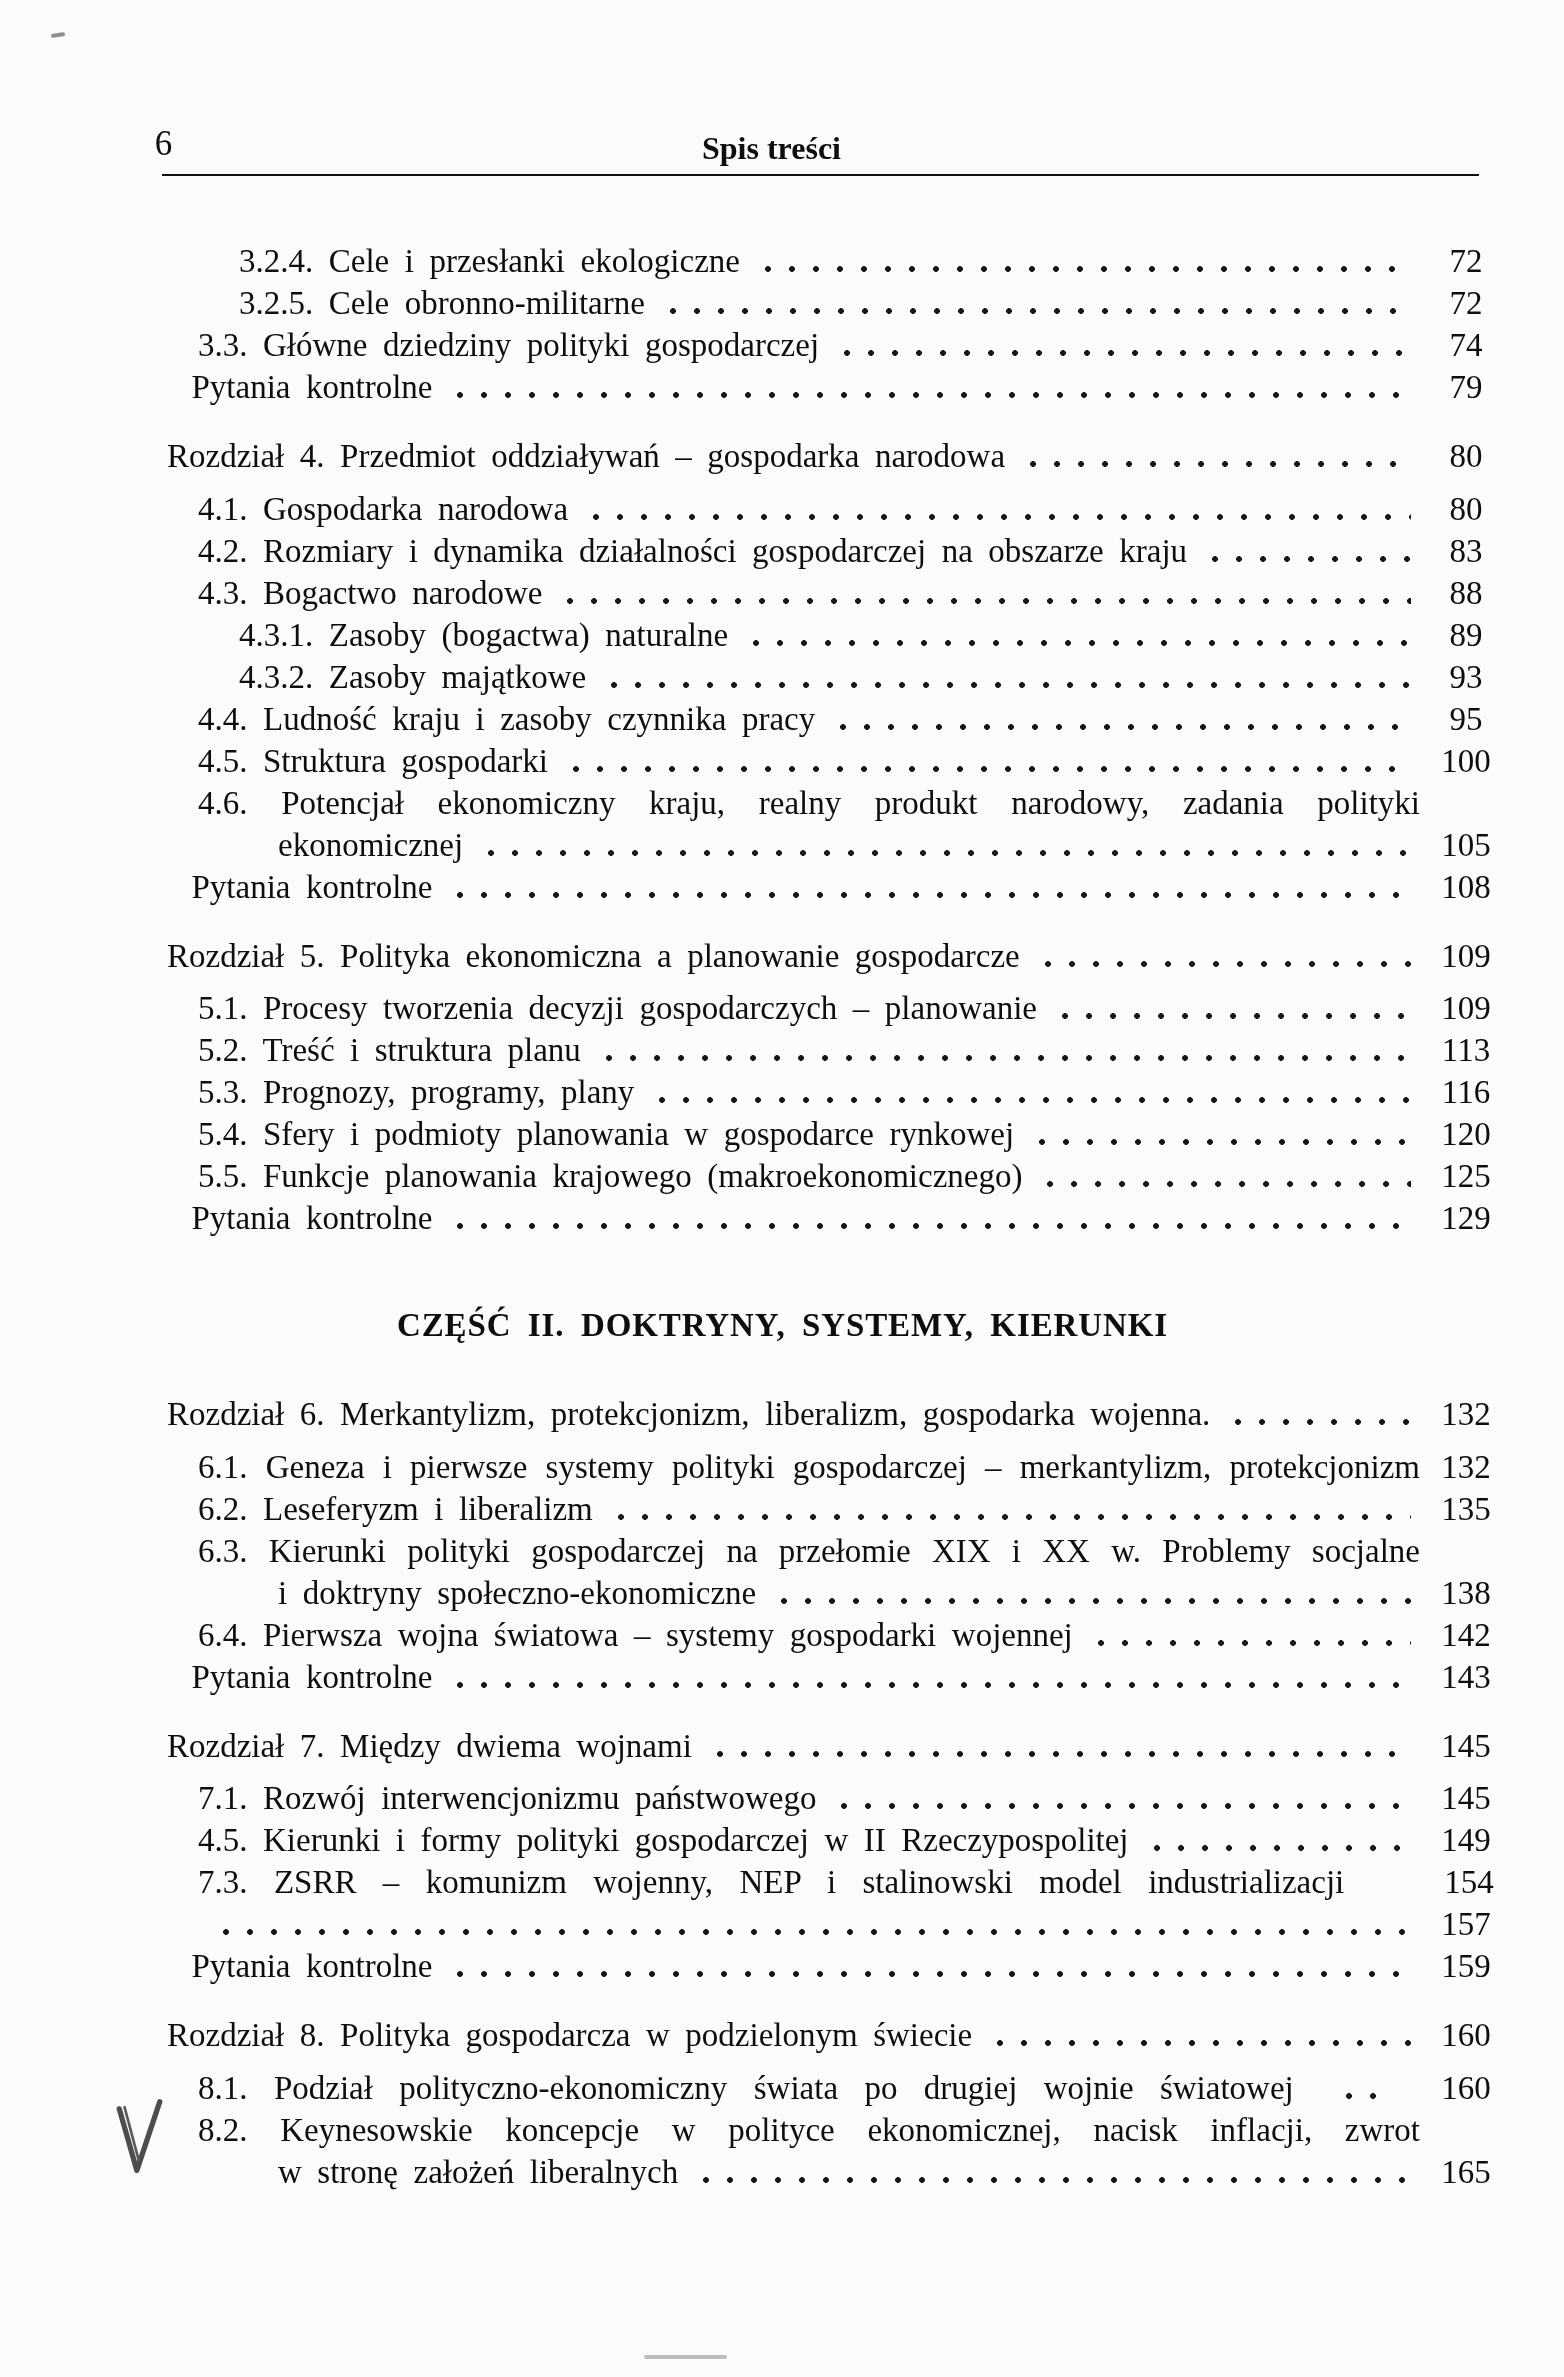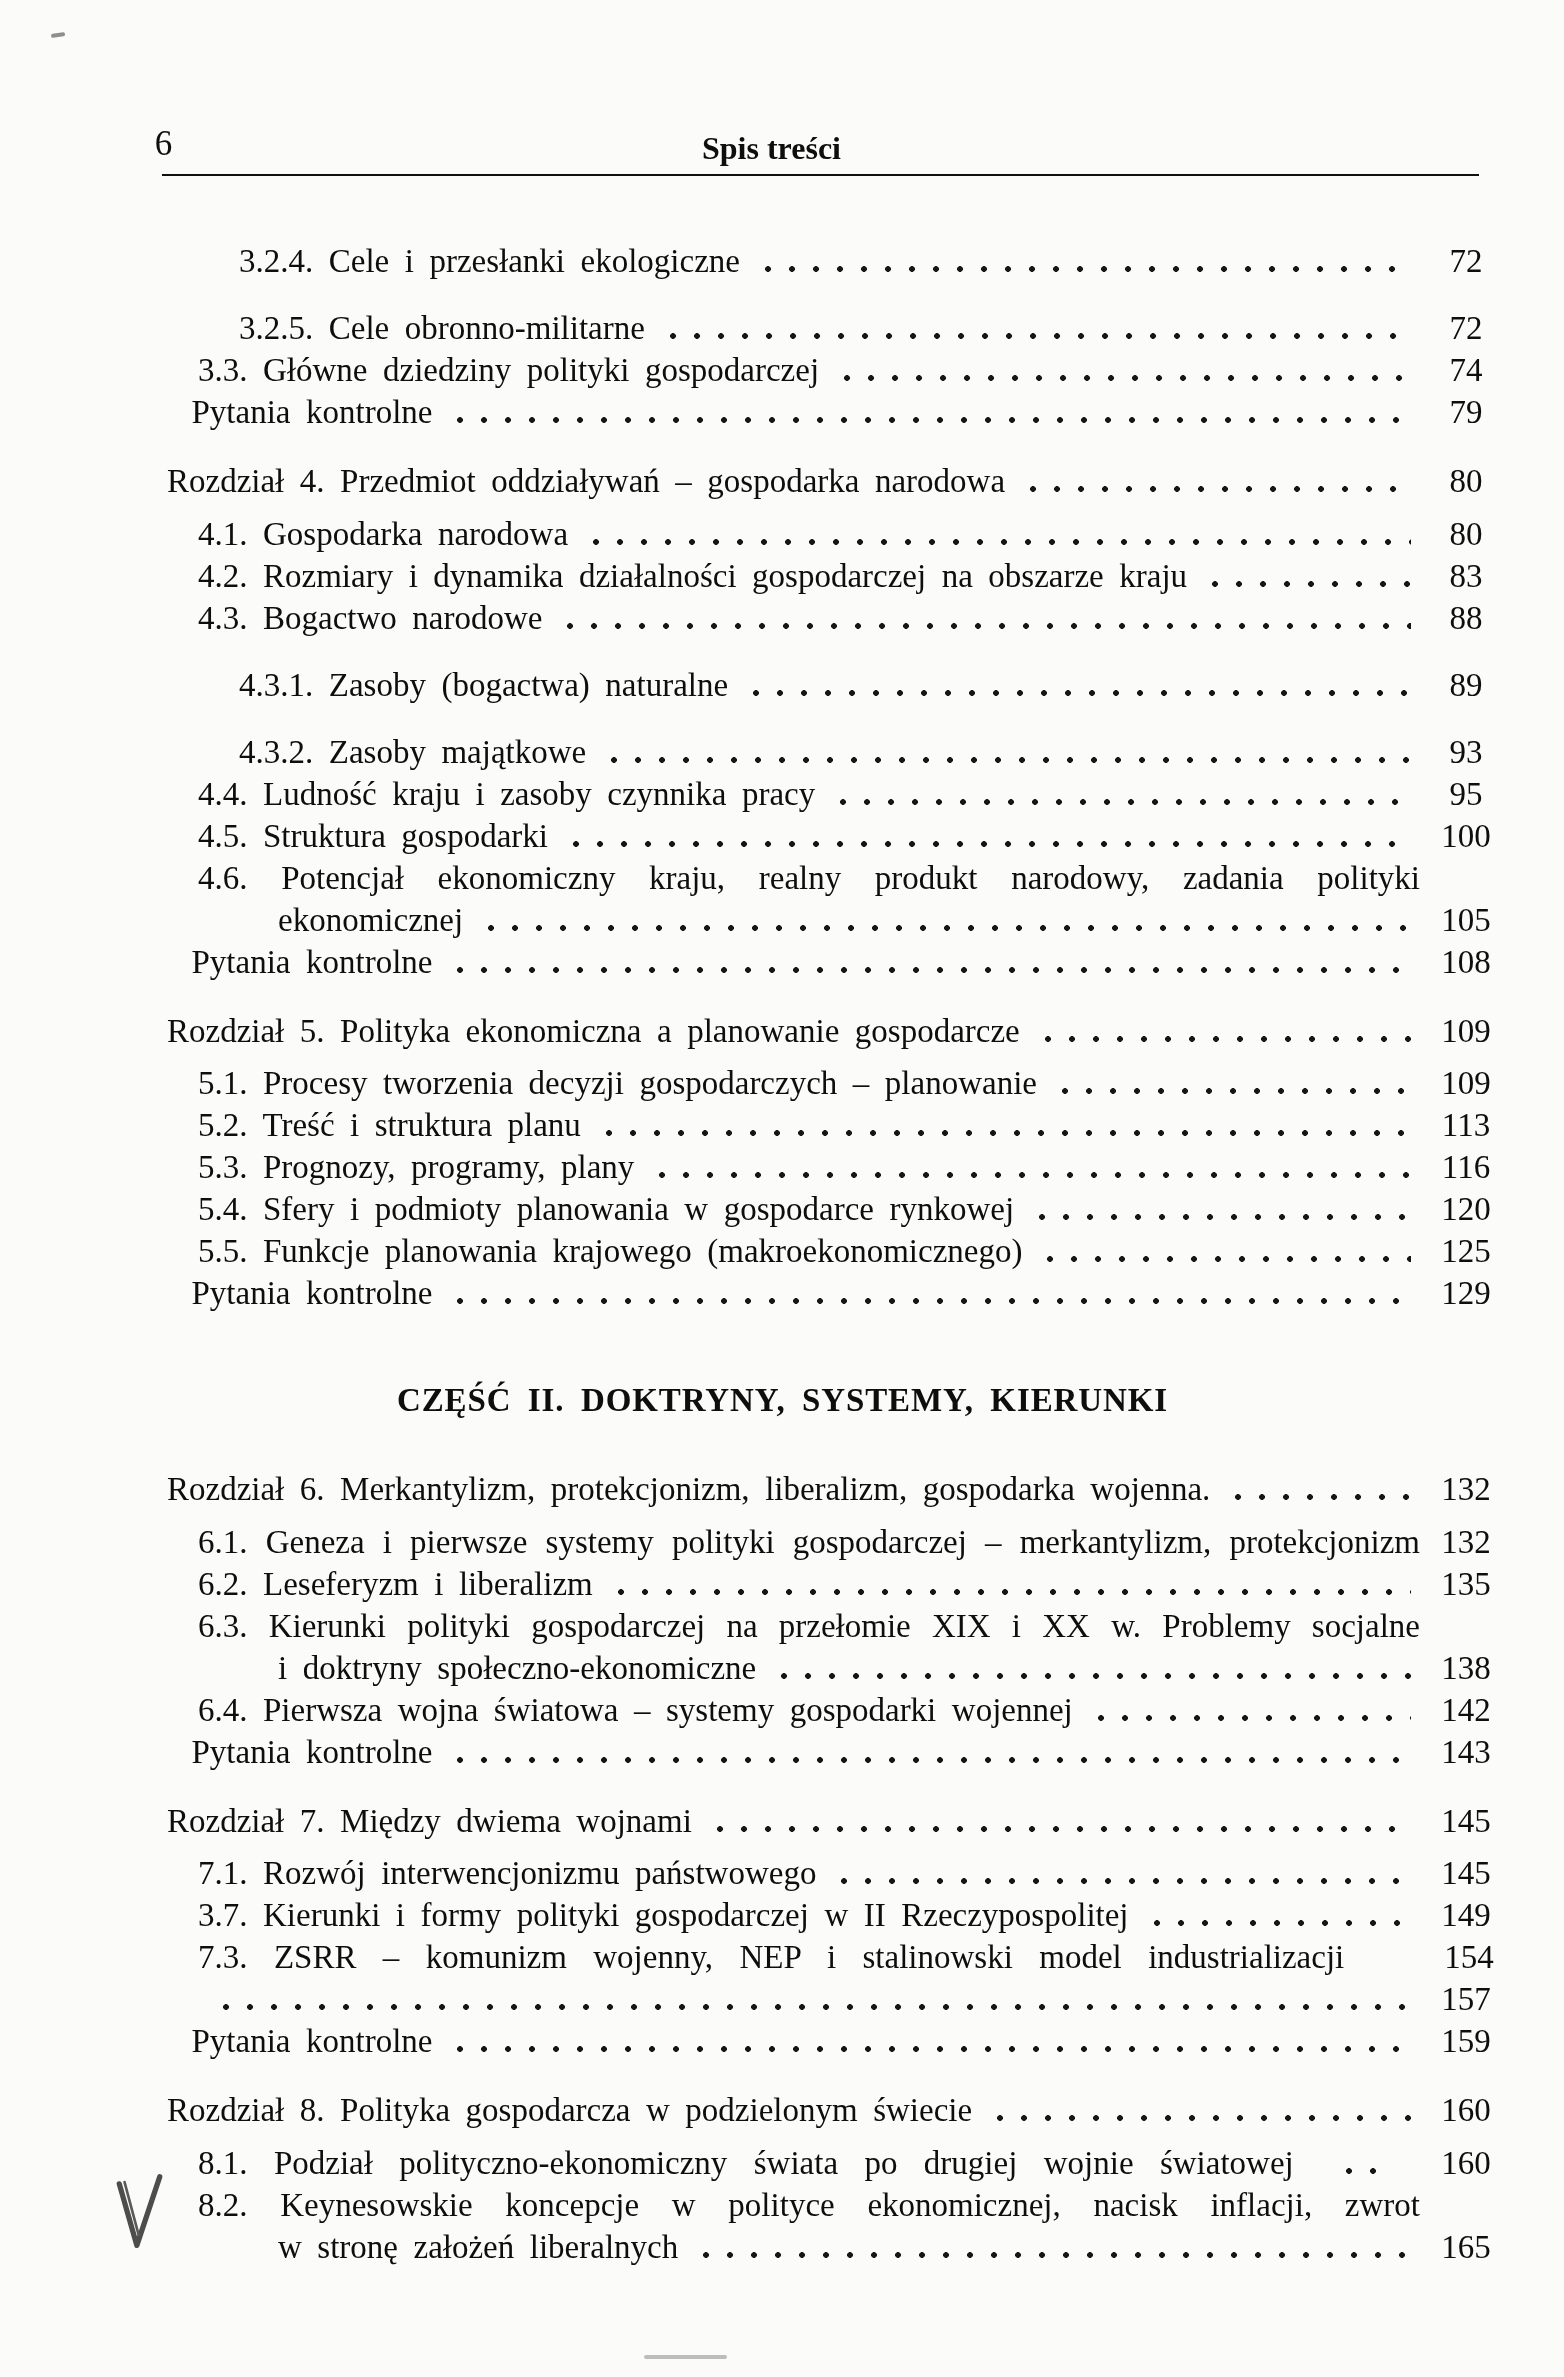--- a/index.html
+++ b/index.html
@@ -16,21 +16,21 @@
   .hdr-title{position:absolute;left:535px;top:4px;font-weight:bold;font-size:32px;}
   .rule{margin-top:8.8px;margin-left:-5.3px;width:1317px;height:2.6px;background:#101010;}
   
   .lines{margin-top:64px;font-size:33px;}
   .row{display:flex;align-items:baseline;line-height:42px;word-spacing:0.22em;}
   .row .t{white-space:nowrap;}
   .row.justify .t{flex:1 1 auto;white-space:normal;text-align:justify;text-align-last:justify;}
   .row.wide{word-spacing:0.55em;gap:27px;}
   .pyt{padding-left:24.5px;}
   .l1{padding-left:31px;}
-  .l2{padding-left:72px;margin-top:25px;}
+  .l2{padding-left:72px;}
   .cont{padding-left:111px;}
   .chapter{padding-left:0;font-weight:normal;margin-top:27px;margin-bottom:10.5px;}
   .part{justify-content:center;padding-right:114px;font-weight:bold;letter-spacing:0.9px;margin-top:65px;margin-bottom:47px;}
   .dots{
     flex:1 1 auto;align-self:stretch;margin:0 8.8px 0 16px;
     background-image:radial-gradient(circle, #161616 2.6px, rgba(0,0,0,0) 3.2px);
     background-size:24px 12.3px;
     background-position:left bottom 7px;
     background-repeat:repeat-x;
   }
@@ -202,21 +202,21 @@
         <span class="t">Rozdział 7. Między dwiema wojnami</span>
         <span class="dots"></span>
         <span class="pg">145</span>
       </div>
       <div class="row l1">
         <span class="t">7.1. Rozwój interwencjonizmu państwowego</span>
         <span class="dots"></span>
         <span class="pg">145</span>
       </div>
       <div class="row l1">
-        <span class="t">3.7. Kierunki i formy polityki gospodarczej w II Rzeczypospolitej</span>
+        <span class="t">4.5. Kierunki i formy polityki gospodarczej w II Rzeczypospolitej</span>
         <span class="dots"></span>
         <span class="pg">149</span>
       </div>
       <div class="row l1 wide">
         <span class="t">7.3. ZSRR – komunizm wojenny, NEP i stalinowski model industrializacji</span>
         <span class="dots"></span>
         <span class="pg">154</span>
       </div>
       <div class="row l1">
         <span class="dots"></span>

